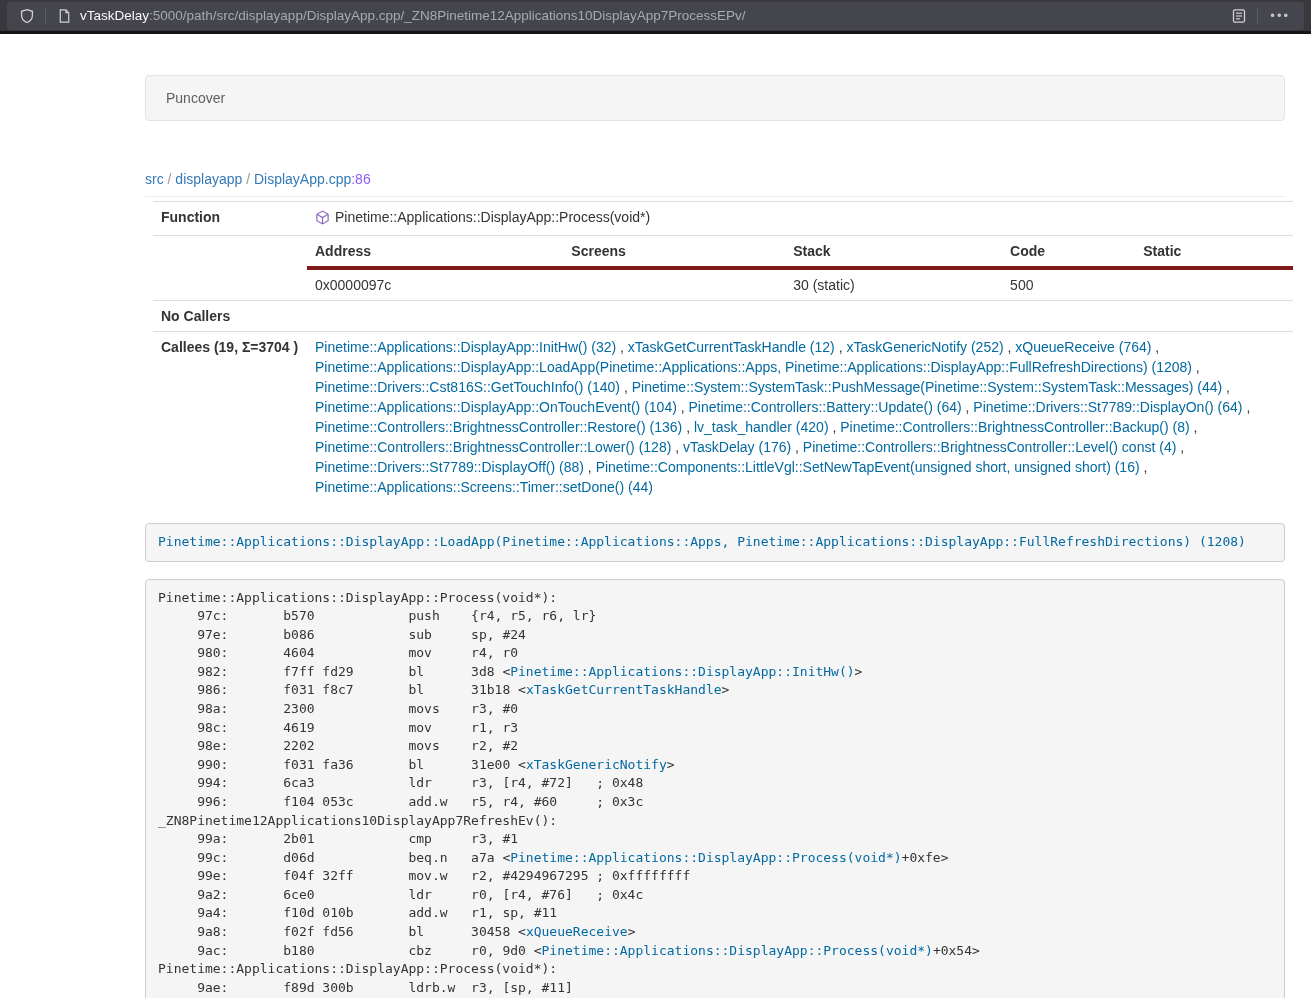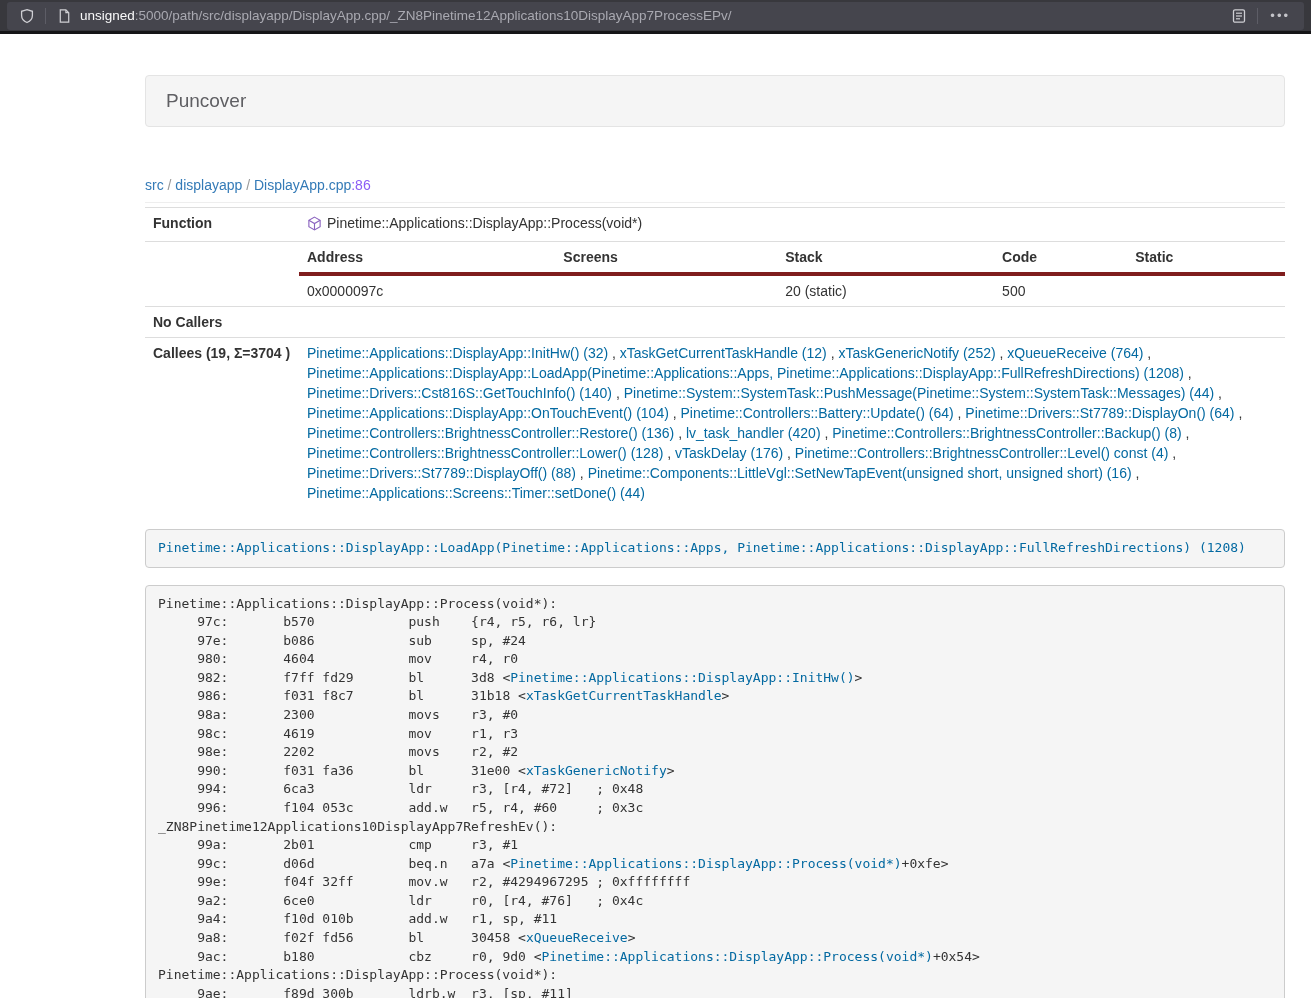--- a/index.html
+++ b/index.html
@@ -24,29 +24,29 @@
     overflow:hidden; flex:1; cursor:text;
   }
   .url-host { color:#f9f9fa; }
   .ub-right { display:flex; align-items:center; }
   .ub-dots { color:#c4c4c9; font-size:13px; letter-spacing:2px; cursor:pointer; padding:0 4px; }
   
   .container { width:1140px; margin-left:145px; }
   .well {
     margin-top:41px; margin-bottom:0; background:#f5f5f5;
     border:1px solid #e4e4e4; border-radius:4px;
-    padding:14px 20px; font-size:19px; color:#5f5f63;
+    padding:14px 20px; font-size:14px; color:#5f5f63;
   }
   .breadcrumb { margin-top:50px; font-size:14px; color:#999; }
   .breadcrumb a { color:#337ab7; text-decoration:none; cursor:pointer; }
   .bc-sep { color:#999; }
   .bc-suffix { color:#8b5cf6; }
   hr.rule { border:0; border-top:1px solid #eee; margin:9px 0 4px 0; }
   
-  table.symbol-table { width:100%; border-collapse:collapse; }
+  table.symbol-table { width:100%; border-collapse:collapse;margin-left:8px; }
   table.symbol-table > tbody > tr > th,
   table.symbol-table > tbody > tr > td {
     border-top:1px solid #ddd; padding:5px 8px; text-align:left;
     vertical-align:top; line-height:20px;
   }
   table.symbol-table > tbody > tr > th { width:138px; font-weight:bold; white-space:nowrap; }
   td.stats-cell { padding:0 !important; }
   table.inner-table { width:100%; border-collapse:collapse; }
   table.inner-table th, table.inner-table td {
     padding:5px 8px; text-align:left; line-height:20px;
@@ -77,21 +77,21 @@
           <path d="M8 1.6 L13.4 3.3 V7.4 C13.4 11.1 10.7 13.3 8 14.5 C5.3 13.3 2.6 11.1 2.6 7.4 V3.3 Z" fill="none" stroke="#cfcfd4" stroke-width="1.3"></path>
         </svg>
     </span>
     <span class="ub-sep"></span>
     <span class="ub-icon">
       <svg width="15" height="16" viewBox="0 0 16 16">
           <path d="M3.5 1.5 h6 l3 3 v10 h-9 z" fill="none" stroke="#cfcfd4" stroke-width="1.3"></path>
           <path d="M9.5 1.5 v3 h3" fill="none" stroke="#cfcfd4" stroke-width="1.3"></path>
         </svg>
     </span>
-    <span class="url-text"><span class="url-host">unsigned</span><span class="url-path">:5000/path/src/displayapp/DisplayApp.cpp/_ZN8Pinetime12Applications10DisplayApp7ProcessEPv/</span></span>
+    <span class="url-text"><span class="url-host">vTaskDelay</span><span class="url-path">:5000/path/src/displayapp/DisplayApp.cpp/_ZN8Pinetime12Applications10DisplayApp7ProcessEPv/</span></span>
     <span class="ub-right">
       <span class="ub-icon">
         <svg width="16" height="16" viewBox="0 0 16 16">
             <rect x="2.5" y="1.8" width="11" height="12.4" rx="1.5" fill="none" stroke="#cfcfd4" stroke-width="1.3"></rect>
             <line x1="5" y1="5.2" x2="11" y2="5.2" stroke="#cfcfd4" stroke-width="1.2"></line>
             <line x1="5" y1="8" x2="11" y2="8" stroke="#cfcfd4" stroke-width="1.2"></line>
             <line x1="5" y1="10.8" x2="9" y2="10.8" stroke="#cfcfd4" stroke-width="1.2"></line>
           </svg>
       </span>
       <span class="ub-sep"></span>
@@ -141,21 +141,21 @@
                 <th>Screens</th>
                 <th>Stack</th>
                 <th>Code</th>
                 <th>Static</th>
               </tr>
             </thead>
             <tbody>
               <tr>
                 <td>0x0000097c</td>
                 <td></td>
-                <td>20 (static)</td>
+                <td>30 (static)</td>
                 <td>500</td>
                 <td></td>
               </tr>
             </tbody>
           </table>
         </td>
       </tr>
       <tr>
         <th>No Callers</th>
         <td></td>

